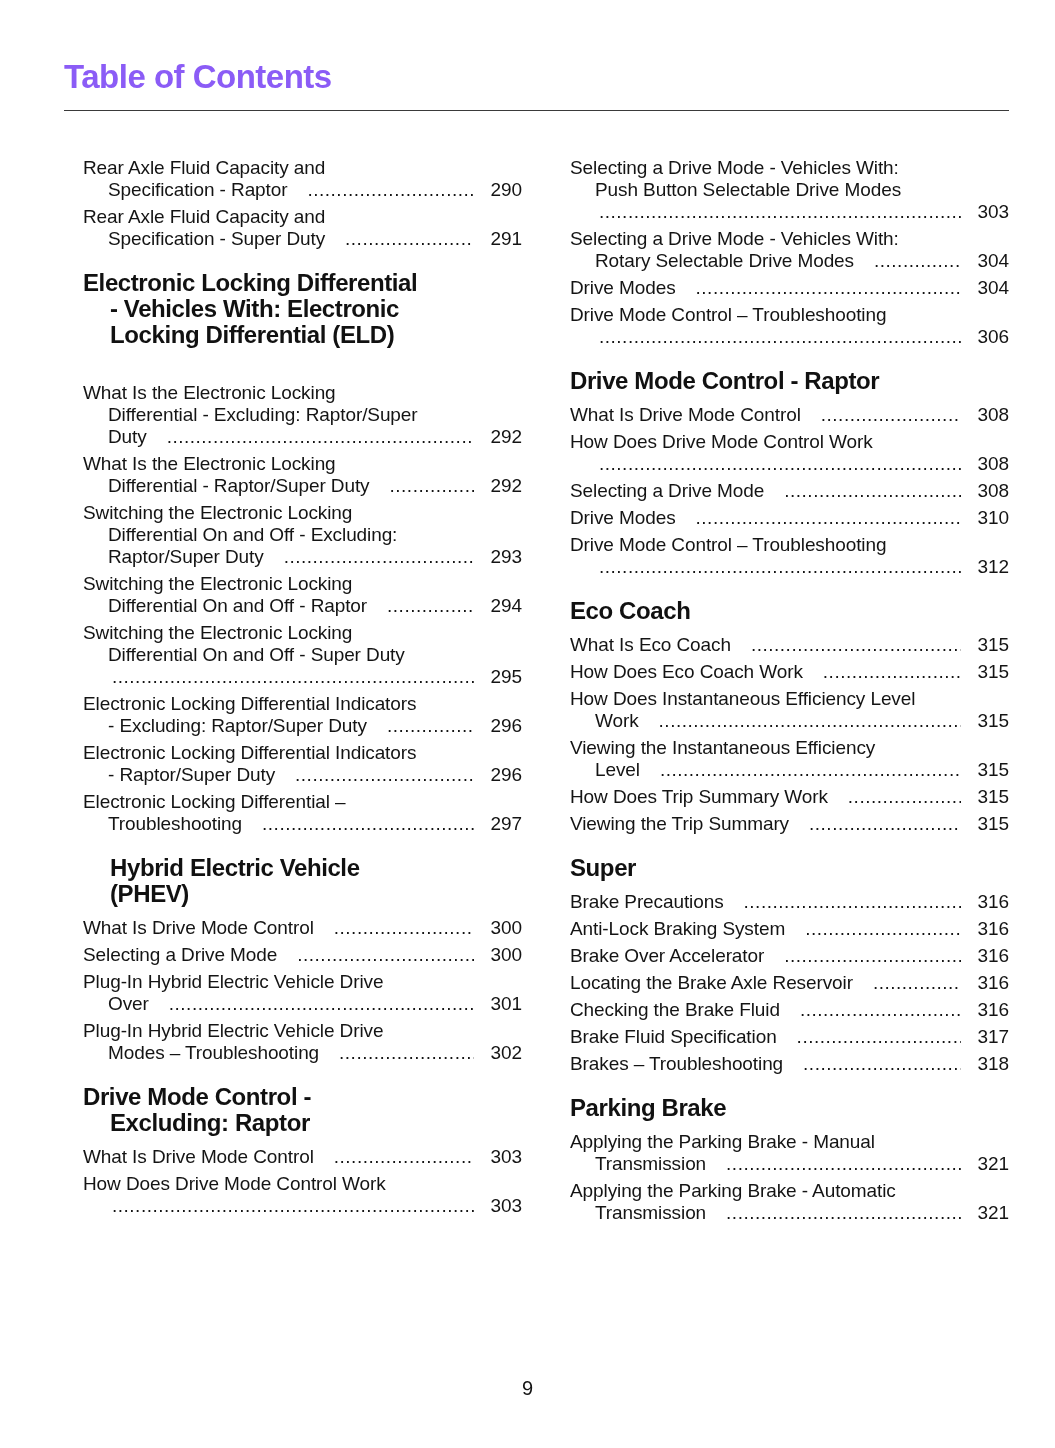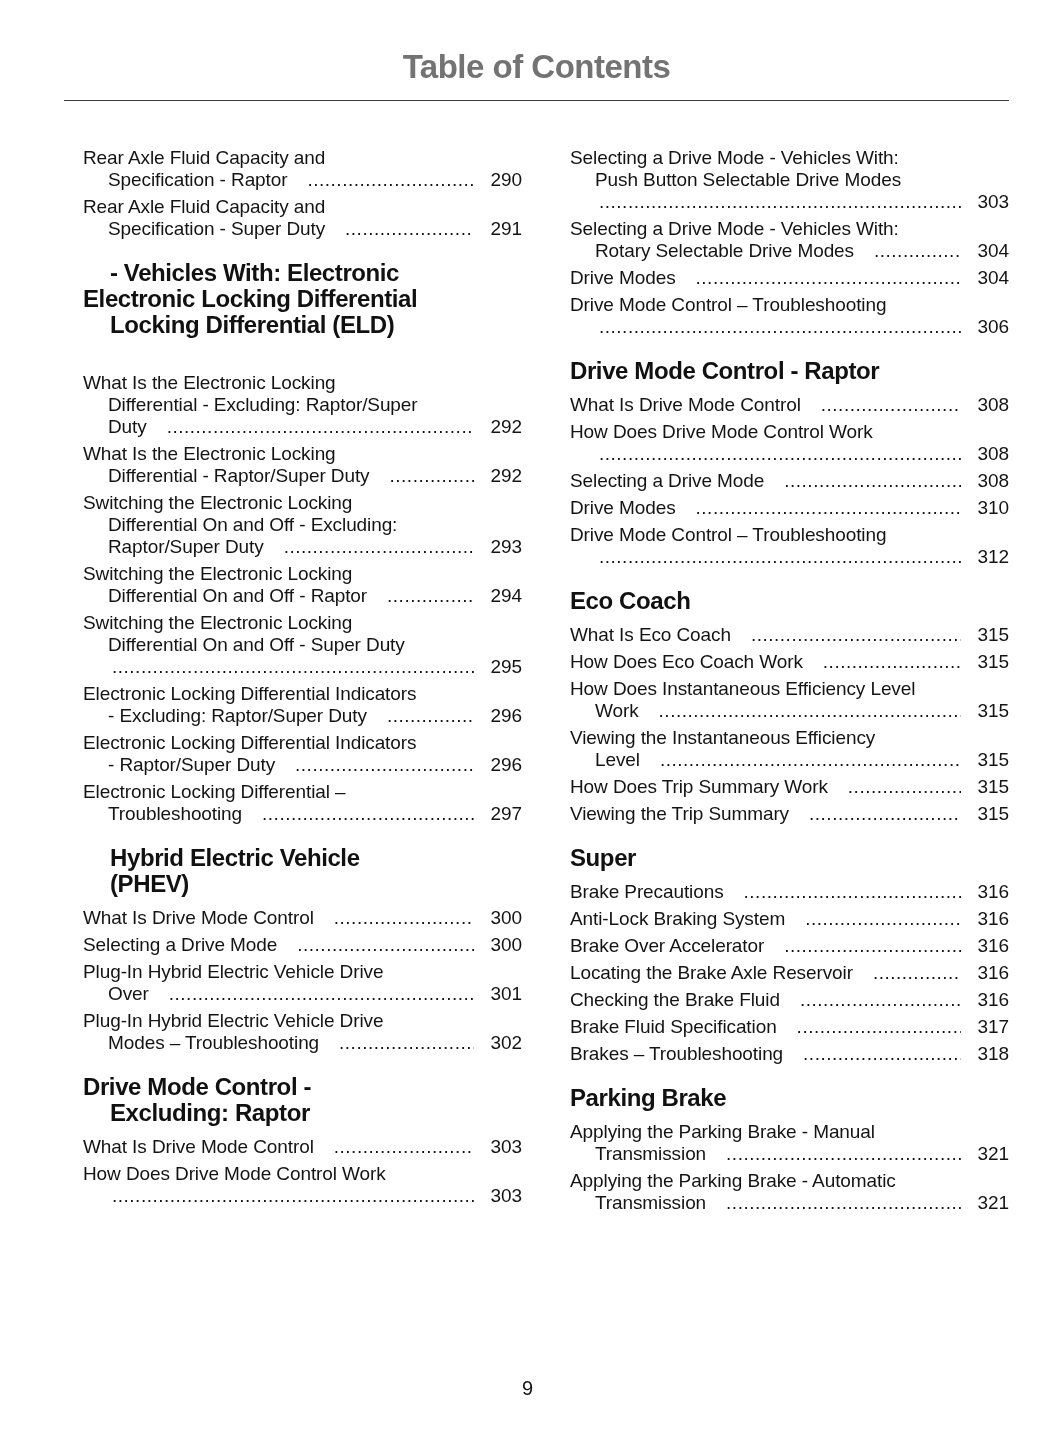--- a/index.html
+++ b/index.html
@@ -11,24 +11,23 @@
     position: relative;
     overflow: hidden;
     font-family: "Liberation Sans", "DejaVu Sans", sans-serif;
     color: #141414;
   }
   .page-inner { padding: 46px 46px 0 64px; }
 
   .title {
     font-size: 33px;
     font-weight: bold;
-    text-align: center;
     letter-spacing: -0.5px;
-    margin-top: 2px;
-    color: #737373;
+    margin-top: 12px;
+    color: #8b5cf6;
   }
   .rule {
     height: 0;
     border-bottom: 1.5px solid #3a3a3a;
     margin-top: 14px;
   }
 
   .columns {
     margin-top: 46px;
     display: flex;
@@ -102,22 +101,22 @@
         </div>
         <div class="toc-entry">
           <div class="line">Rear Axle Fluid Capacity and</div>
           <div class="line indent leader-line">
             <span class="t">Specification - Super Duty</span>
             <span class="leader">........................................................................................................................................................................................................</span>
             <span class="pg">291</span>
           </div>
         </div>
         <div class="toc-heading gap-after">
+          <div class="line">Electronic Locking Differential</div>
           <div class="line indent">- Vehicles With: Electronic</div>
-          <div class="line">Electronic Locking Differential</div>
           <div class="line indent">Locking Differential (ELD)</div>
         </div>
         <div class="toc-entry">
           <div class="line">What Is the Electronic Locking</div>
           <div class="line indent">Differential - Excluding: Raptor/Super</div>
           <div class="line indent leader-line">
             <span class="t">Duty</span>
             <span class="leader">........................................................................................................................................................................................................</span>
             <span class="pg">292</span>
           </div>

